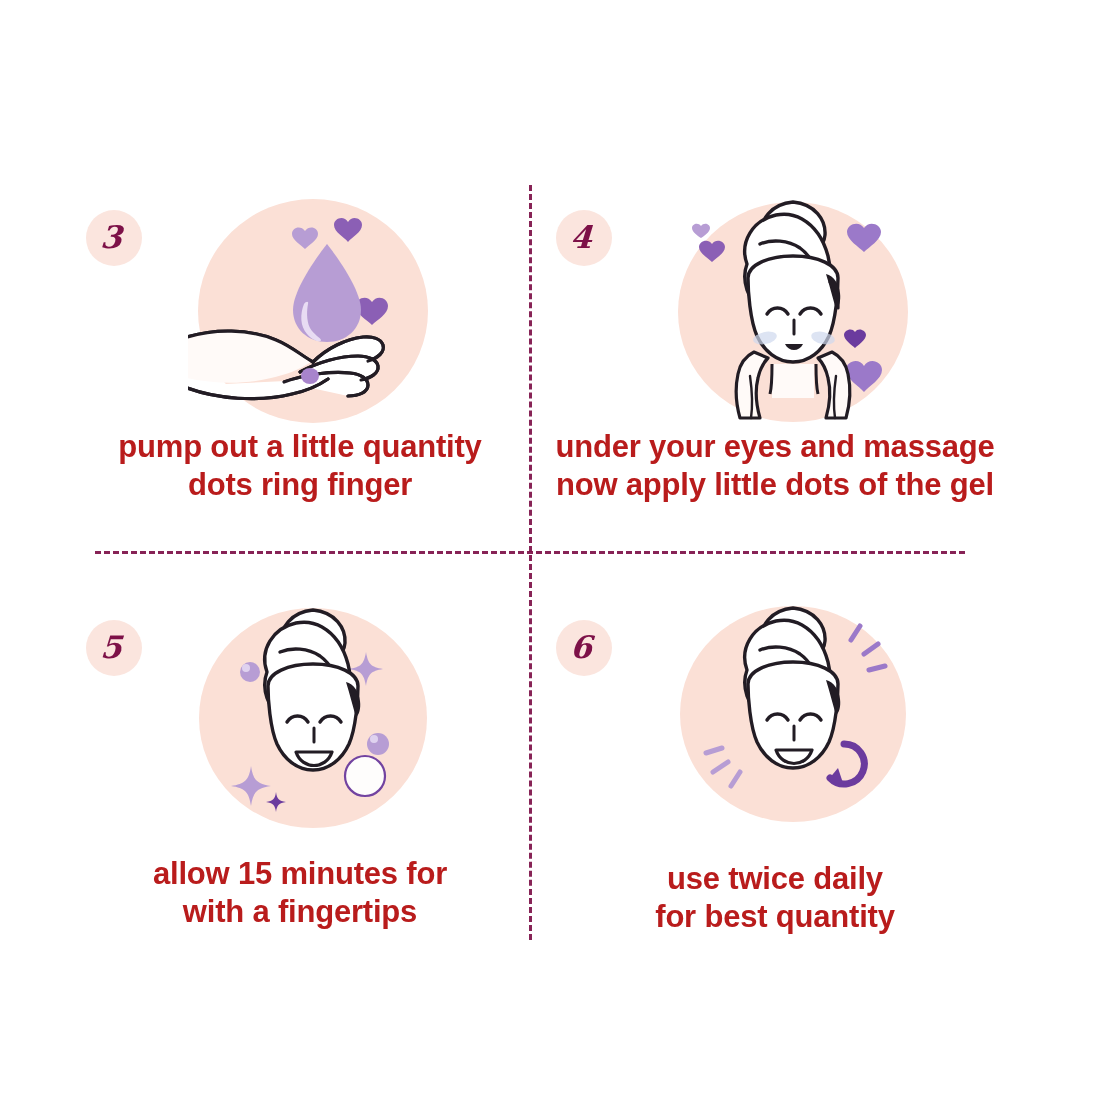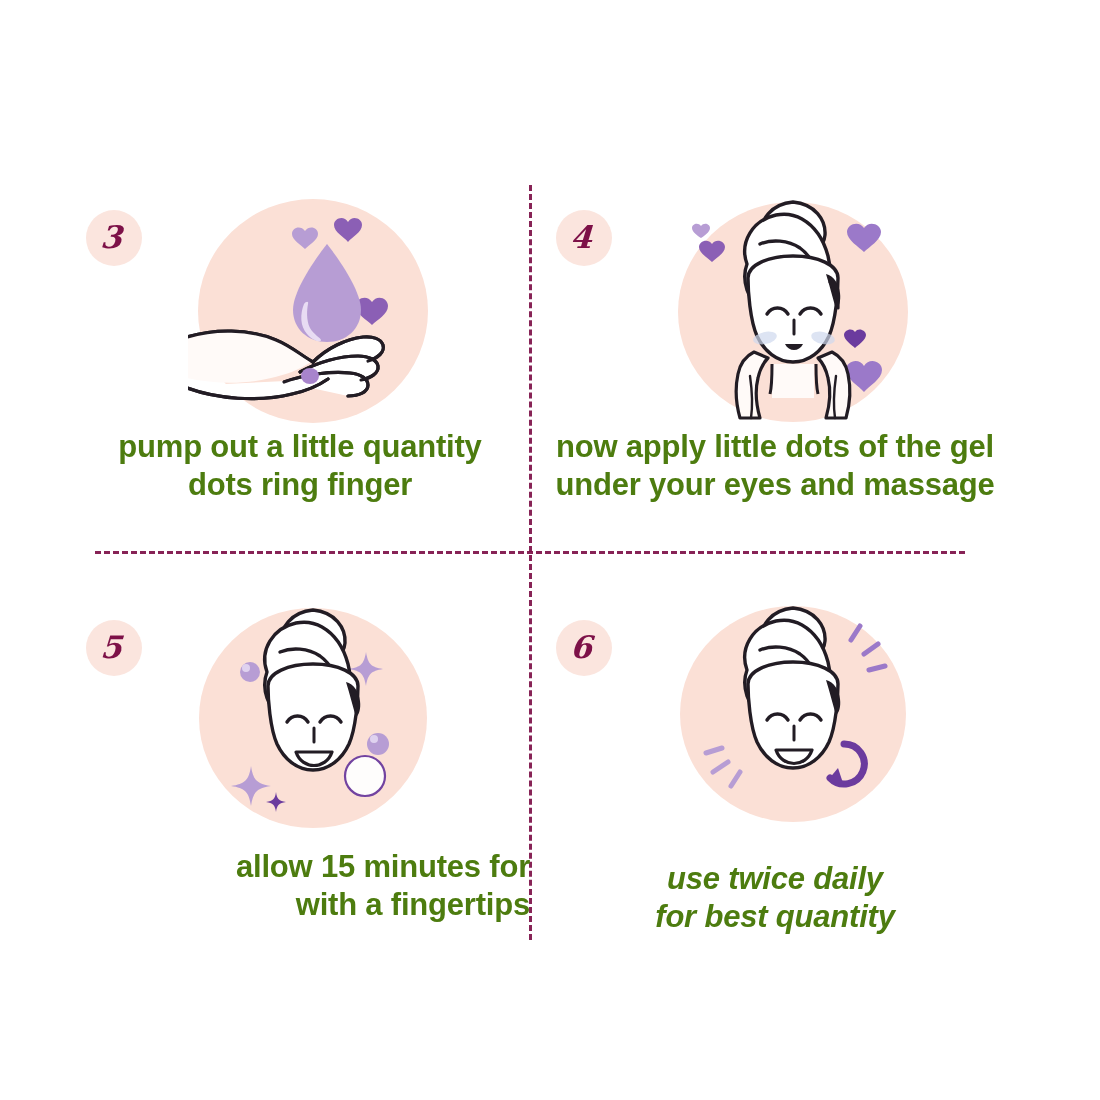--- a/index.html
+++ b/index.html
@@ -41,30 +41,30 @@
     letter-spacing:0;
   }
 
   .art-wrap{position:absolute;left:118px;top:6px;width:250px;height:250px;}
   #panel-4 .art-wrap,#panel-6 .art-wrap{left:128px;}
   .art-wrap svg{display:block;width:250px;height:250px;}
 
   .caption{
     position:absolute;left:0;width:100%;
     text-align:center;
-    color:#4d7c0f;
+    color:#b91c1c;
     font-weight:700;
     font-size:31px;
     line-height:1.22;
     letter-spacing:-0.2px;
   }
   #panel-3 .caption{top:248px;}
   #panel-4 .caption{top:248px;}
-  #panel-5 .caption{top:258px;text-align:right;}
-  #panel-6 .caption{top:270px;font-style:italic;}
+  #panel-5 .caption{top:265px;}
+  #panel-6 .caption{top:270px;}
   .caption .ln{display:block;white-space:nowrap;}
 </style>
 </head>
 <body>
 
 <div class="sheet">
 
   <div class="divider-v"></div>
   <div class="divider-h"></div>
 
@@ -155,22 +155,22 @@
           <path d="M164 166c8 4 14 12 16 22 3 14 2 30-2 44h-20c4-14 5-28 2-40-2-9-6-16-10-20z"></path>
         </g>
         <g fill="none" stroke="#221c24" stroke-width="2.4" stroke-linecap="round">
           <path d="M82 190c2 14 3 28 1 42"></path>
           <path d="M168 190c-2 14-3 28-1 42"></path>
         </g>
       </svg>
     </div>
 
     <div class="caption">
+      <span class="ln">under your eyes and massage</span>
       <span class="ln">now apply little dots of the gel</span>
-      <span class="ln">under your eyes and massage</span>
     </div>
   </div>
 
   <div class="panel" id="panel-5">
     <div class="badge">
       <span>5</span>
     </div>
 
     <div class="art-wrap">
       <svg viewBox="0 0 250 250" xmlns="http://www.w3.org/2000/svg">

